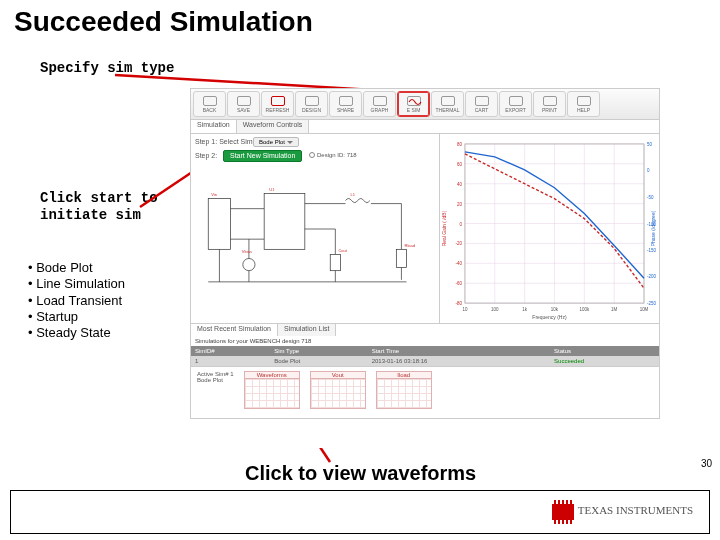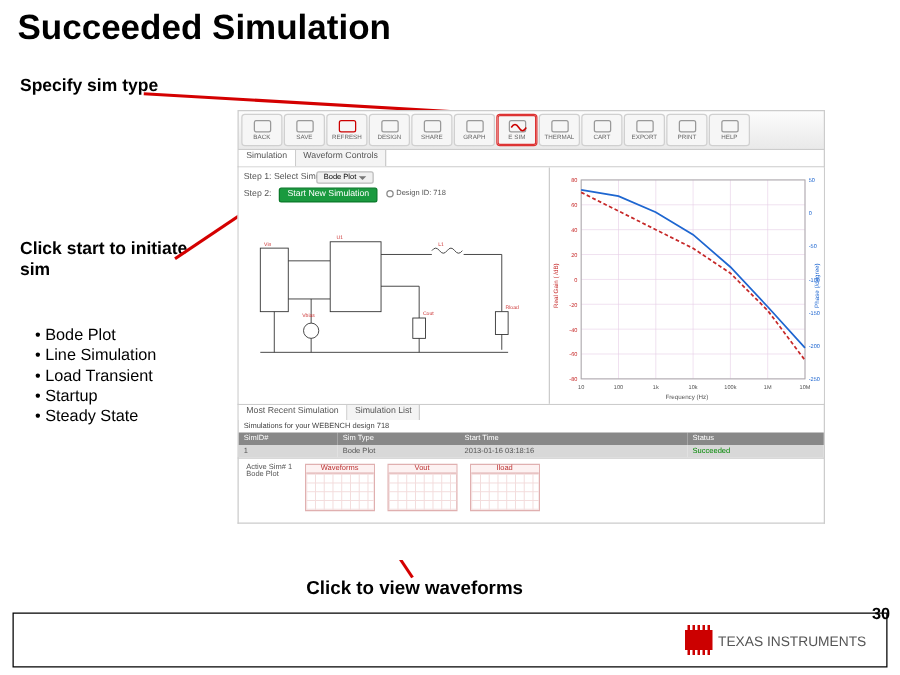--- a/index.html
+++ b/index.html
@@ -5,35 +5,35 @@
   * { box-sizing: border-box; margin: 0; padding: 0; }
   body {
     width: 720px; height: 540px;
     font-family: Arial, Helvetica, sans-serif;
     background: #fff; position: relative; overflow: hidden;
   }
   .title {
     font-size: 28px; font-weight: bold;
     padding: 6px 14px 2px 14px;
   }
-  .left-labels { position: absolute; left: 16px; width: 160px; }
+  .left-labels { position: absolute; left: 40px; width: 160px; font-family: Liberation Mono, monospace; }
   .lbl { font-size: 14px; font-weight: bold; color: #000; line-height: 1.2; }
   .specify { top: 60px; }
   .clickstart { top: 190px; }
   .simlist { position:absolute; left: 28px; top: 260px; font-size: 13px; color:#000; line-height: 1.25; }
   .simlist div::before { content:"• "; }
   .esim-label { position:absolute; left: 565px; top: 155px; font-weight:bold; font-size:15px; }
   .wave-label { position:absolute; left: 535px; top: 330px; font-weight:bold; font-size:15px; }
-  .click-view { position:absolute; left: 245px; top: 462px; font-weight:bold; font-size:15px; }
-  .page-num { position:absolute; right:8px; bottom:42px; font-size:13px;font-weight:bold; }
+  .click-view { position:absolute; left: 245px; top: 462px; font-weight:bold; font-size:20px; }
+  .page-num { position:absolute; right:8px; bottom:71px; font-size:10px; }
 
   .footer { position:absolute; left:10px; right:10px; bottom:6px; height:44px;
             border:1px solid #000; display:flex; align-items:center; justify-content:flex-end;
             padding-right:16px; gap:6px; }
-  .ti-logo { display:flex; align-items:flex-end; gap:4px; }
+  .ti-logo { display:flex; align-items:flex-start; gap:4px;font-family:Liberation Serif, serif; }
   .ti-chip { width:22px; height:16px; background:#c00; position:relative; }
   .ti-chip::before, .ti-chip::after { content:""; position:absolute; width:2px; height:4px; background:#c00; }
   .ti-chip::before { left:2px; top:-4px; box-shadow: 4px 0 #c00, 8px 0 #c00, 12px 0 #c00, 16px 0 #c00; }
   .ti-chip::after { left:2px; bottom:-4px; box-shadow: 4px 0 #c00, 8px 0 #c00, 12px 0 #c00, 16px 0 #c00; }
   .ti-text { font-size:11px; color:#555; }
 
   
   .panel { position:absolute; left:190px; top:88px; width:470px; height:360px;
            background:#fff; }
   .toolbar { height:32px; background:linear-gradient(#fcfcfc,#e9e9e9);

